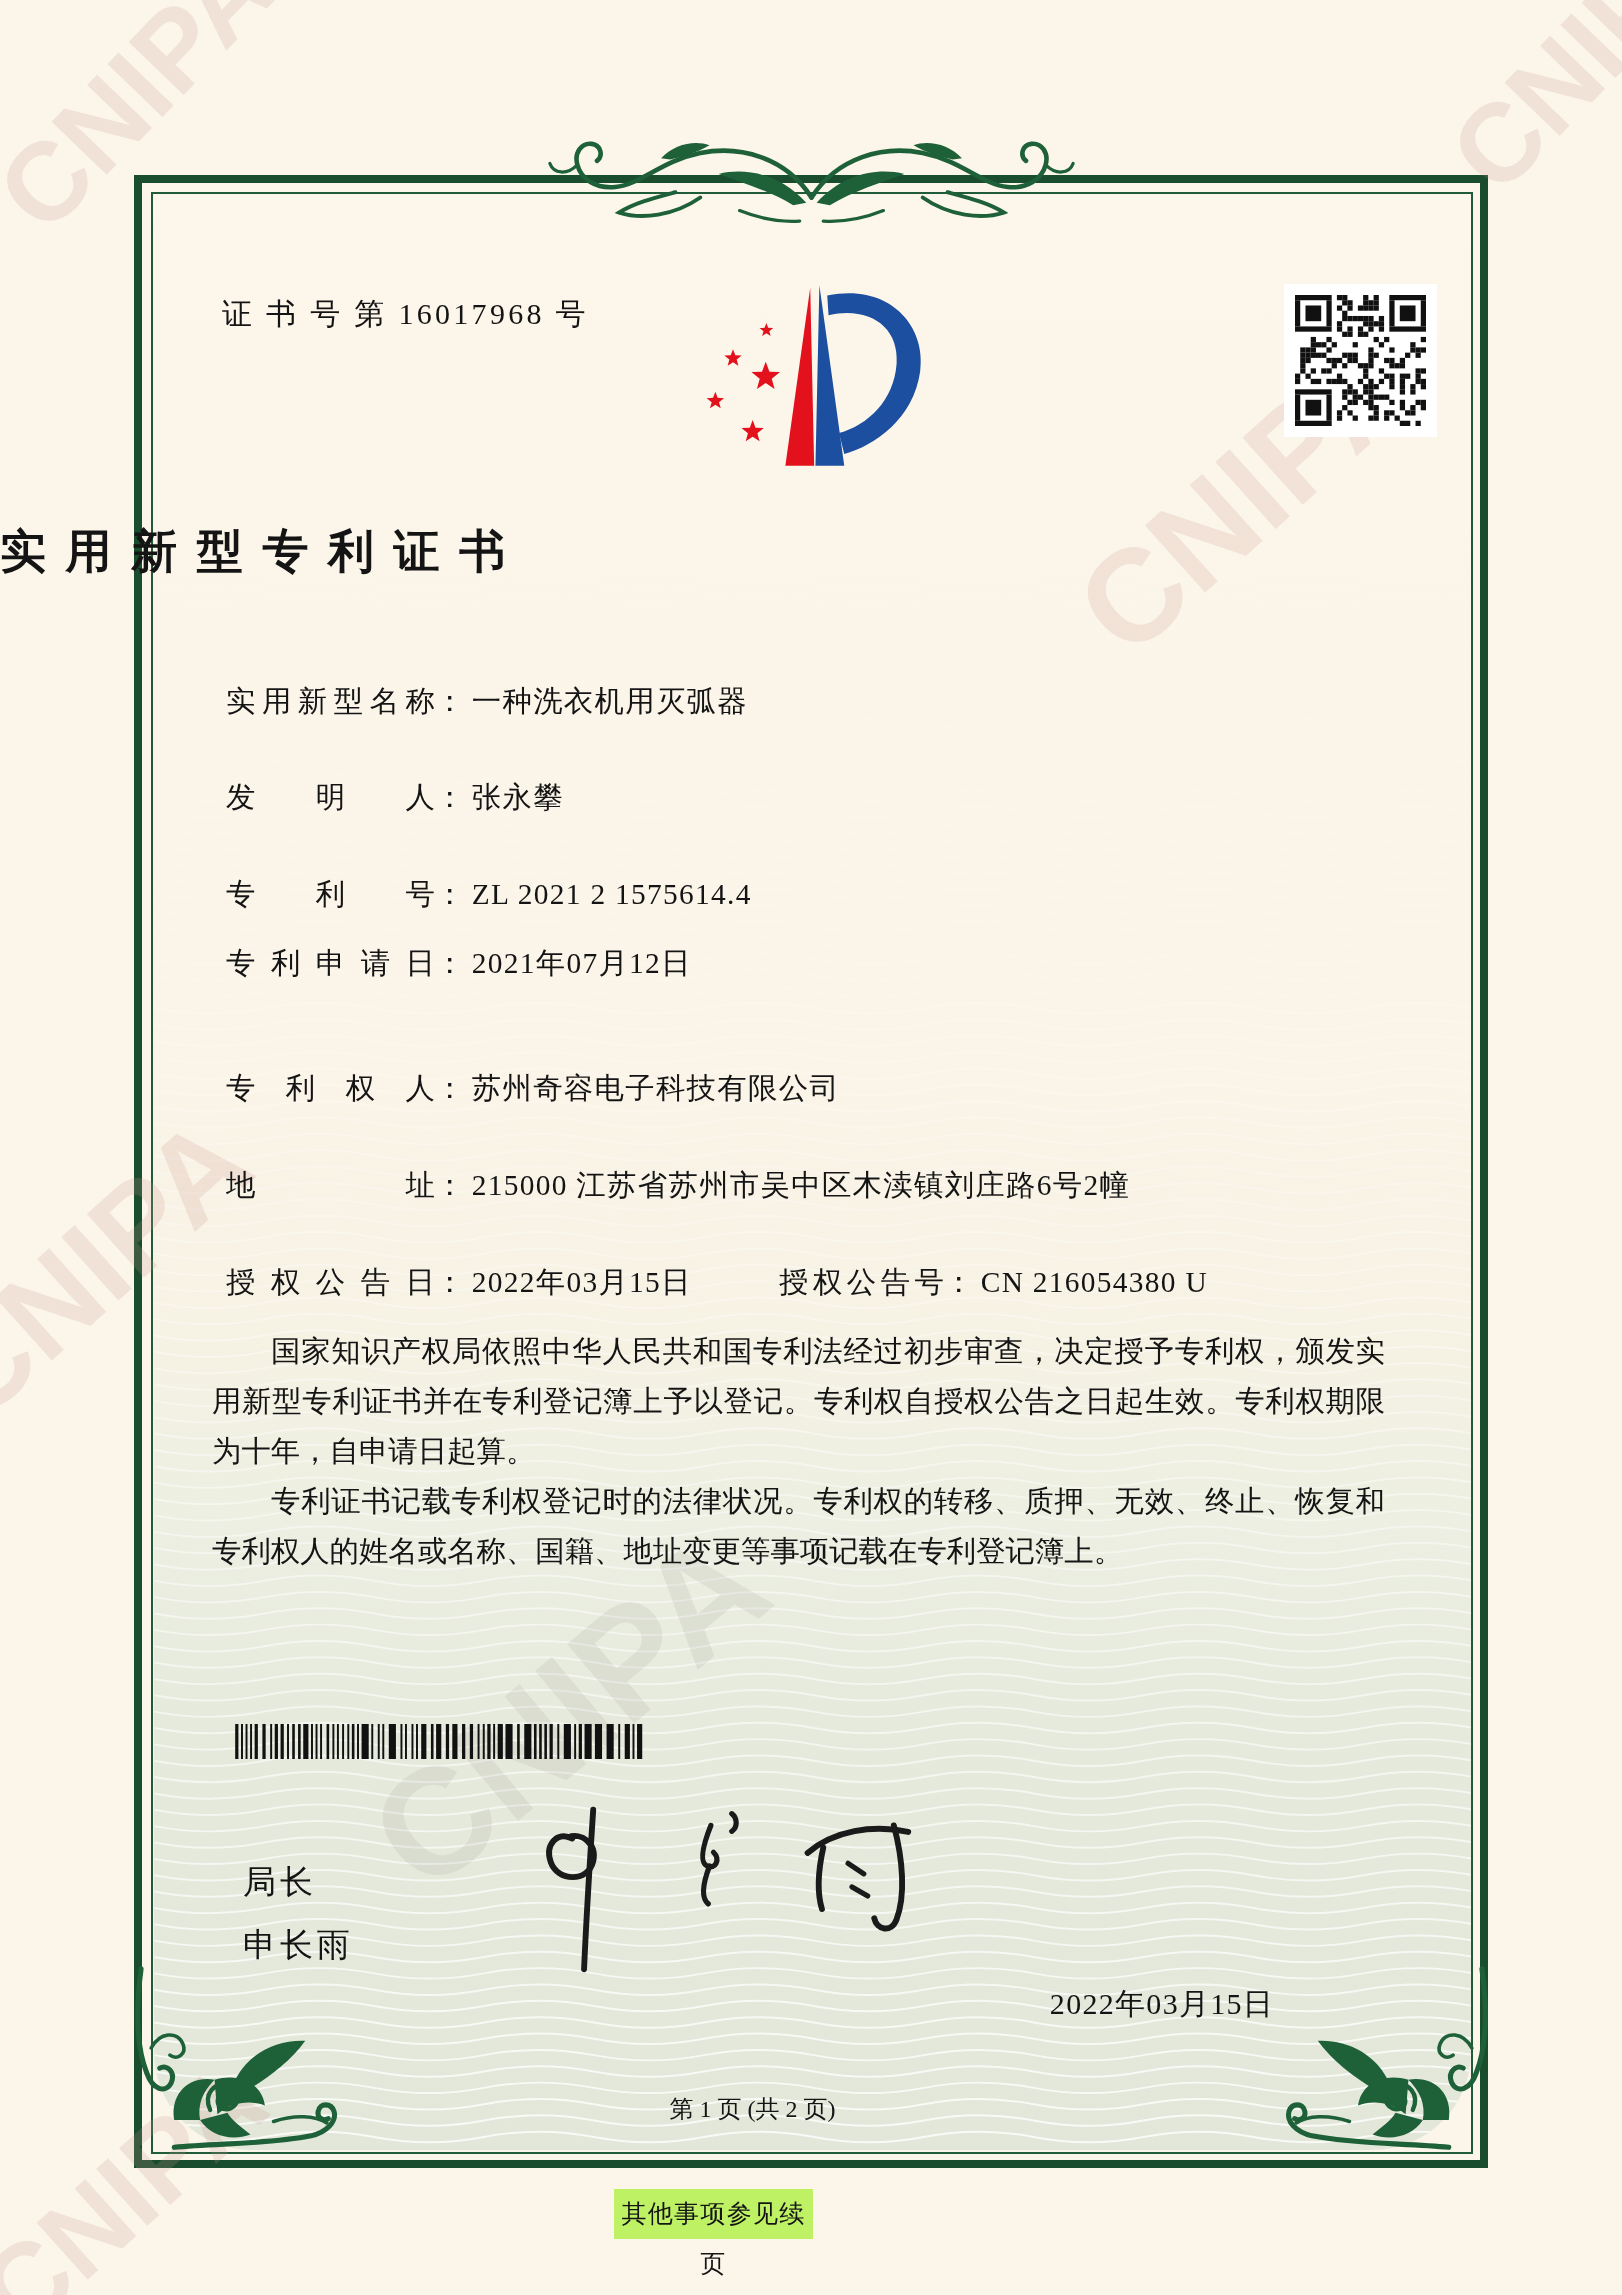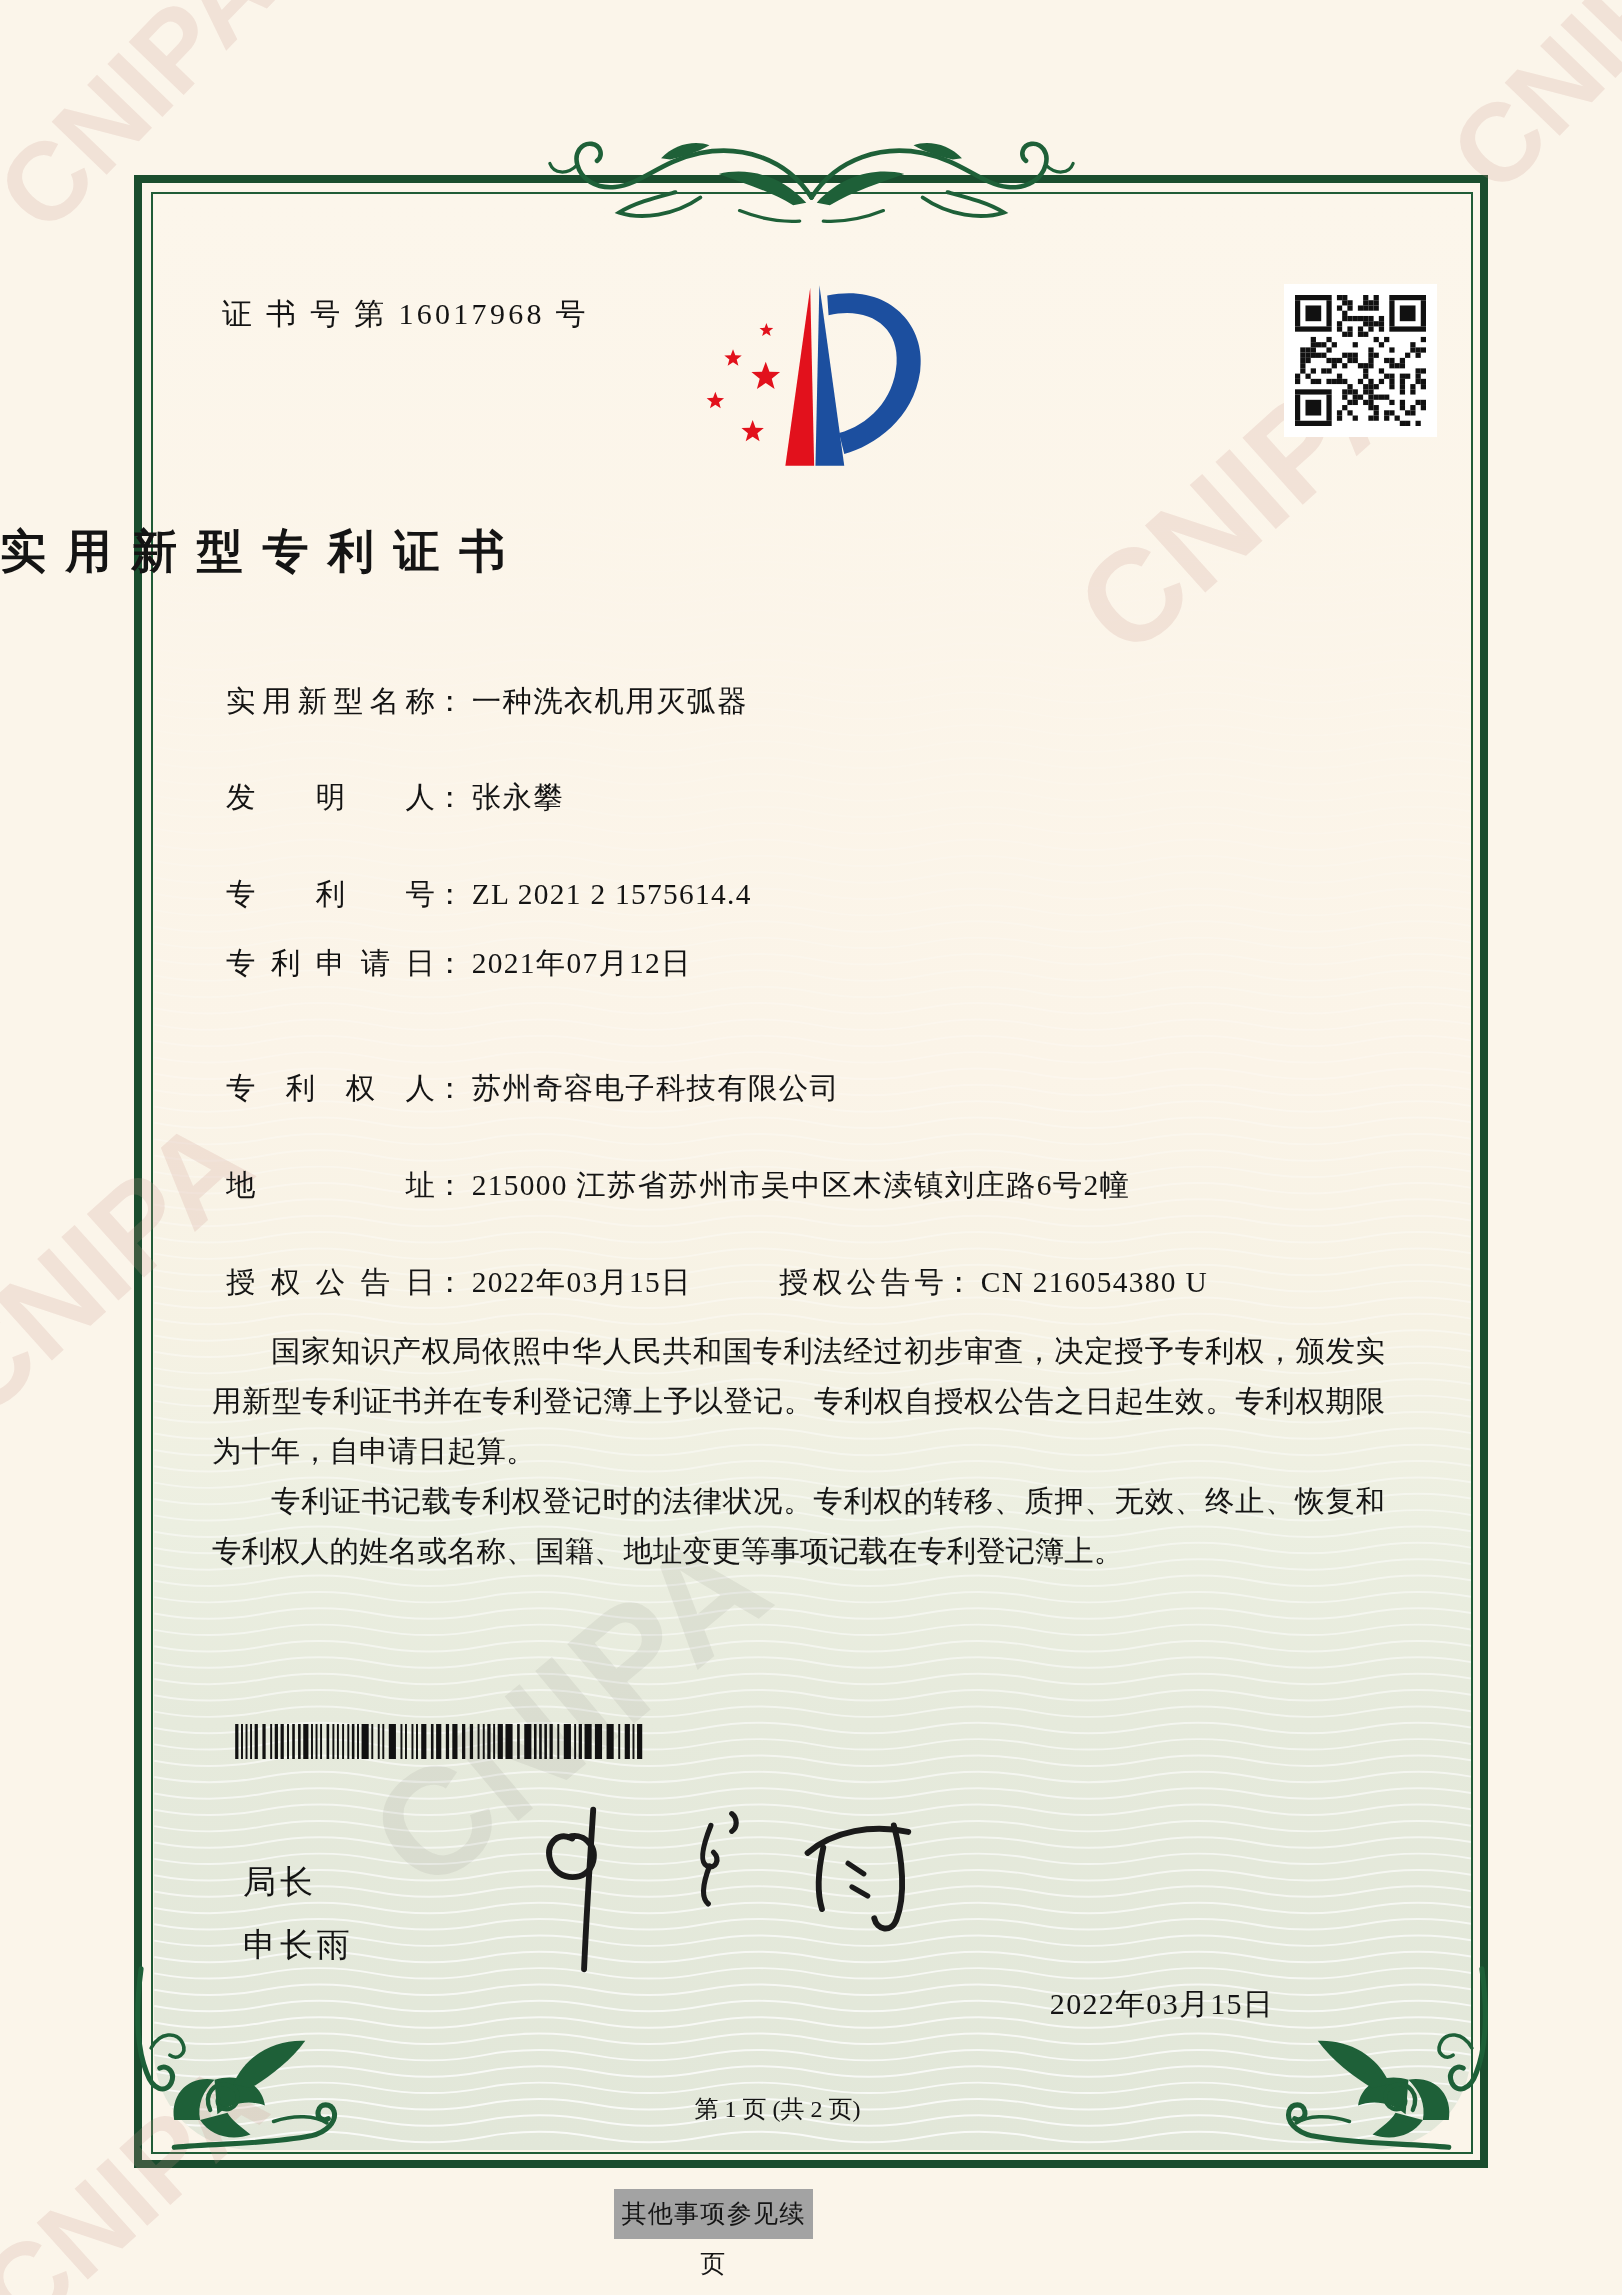--- a/index.html
+++ b/index.html
@@ -38,23 +38,23 @@
   .f-group2{position:absolute;left:553px;top:0;}
   .f-label2{display:inline-block;width:165px;text-align:justify;text-align-last:justify;vertical-align:top;}
   .body-text{left:212px;top:1326px;width:1173px;font-size:29.4px;line-height:50px;text-align:justify;}
   .body-text p{margin:0;text-indent:59px;}
   .barcode{left:233px;top:1724px;}
   .signer{font-size:33px;letter-spacing:3.9px;text-align:center;}
   .signer-title{left:243px;top:1860px;}
   .signer-name{left:243px;top:1923px;}
   .signature{left:495px;top:1798px;}
   .issue-date{left:1008px;top:1984px;width:308px;text-align:center;font-size:30px;letter-spacing:1.3px;}
-  .page-indicator{left:0;top:2093px;width:1505px;text-align:center;font-size:24px;padding-left:25px;}
+  .page-indicator{left:0;top:2093px;width:1505px;text-align:center;font-size:24px;}
   .cont-note{position:absolute;left:614px;top:2189px;width:199px;height:50px;z-index:10;
-             background:#a3a3a3;text-align:center;font-size:25px;line-height:50px;letter-spacing:1.3px;}
+             background:#bef264;text-align:center;font-size:25px;line-height:50px;letter-spacing:1.3px;}
 </style>
 </head>
 <body>
 
 <div class="page">
 
   <div class="inner-bg">
     <svg id="waves" width="1317" height="1955" viewBox="0 0 2012 2988">
         <path d="M0 18 q84 16 168 0 q84 -16 168 0 q84 16 168 0 q84 -16 168 0 q84 16 168 0 q84 -16 168 0 q84 16 168 0 q84 -16 168 0 q84 16 168 0 q84 -16 168 0 q84 16 168 0 q84 -16 168 0" stroke="#ffffff" stroke-width="3" fill="none" opacity="0.03"></path>
         <path d="M0 43 q84 16 168 0 q84 -16 168 0 q84 16 168 0 q84 -16 168 0 q84 16 168 0 q84 -16 168 0 q84 16 168 0 q84 -16 168 0 q84 16 168 0 q84 -16 168 0 q84 16 168 0 q84 -16 168 0" stroke="#ffffff" stroke-width="3" fill="none" opacity="0.03"></path>

